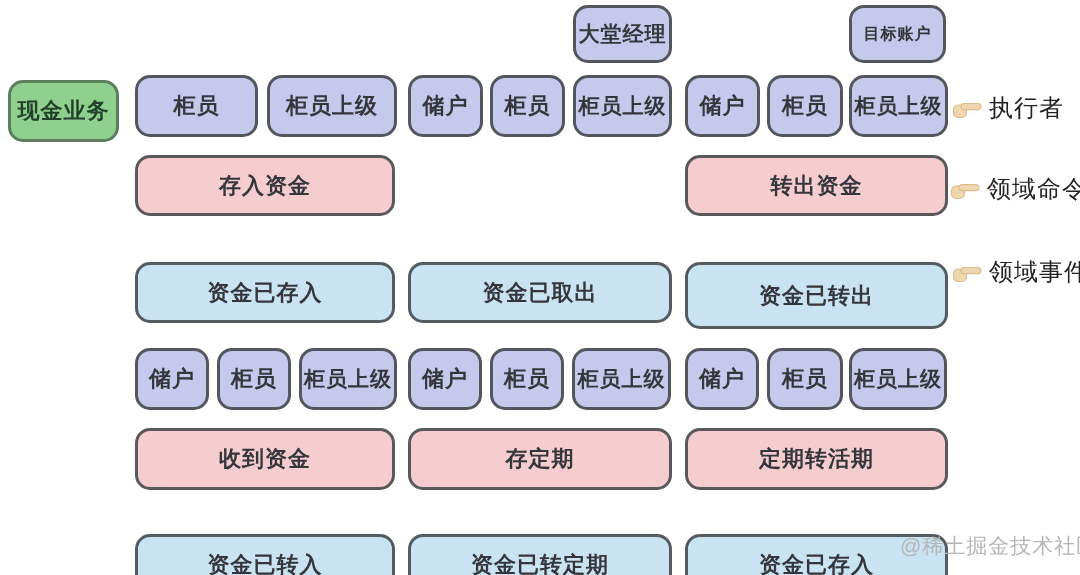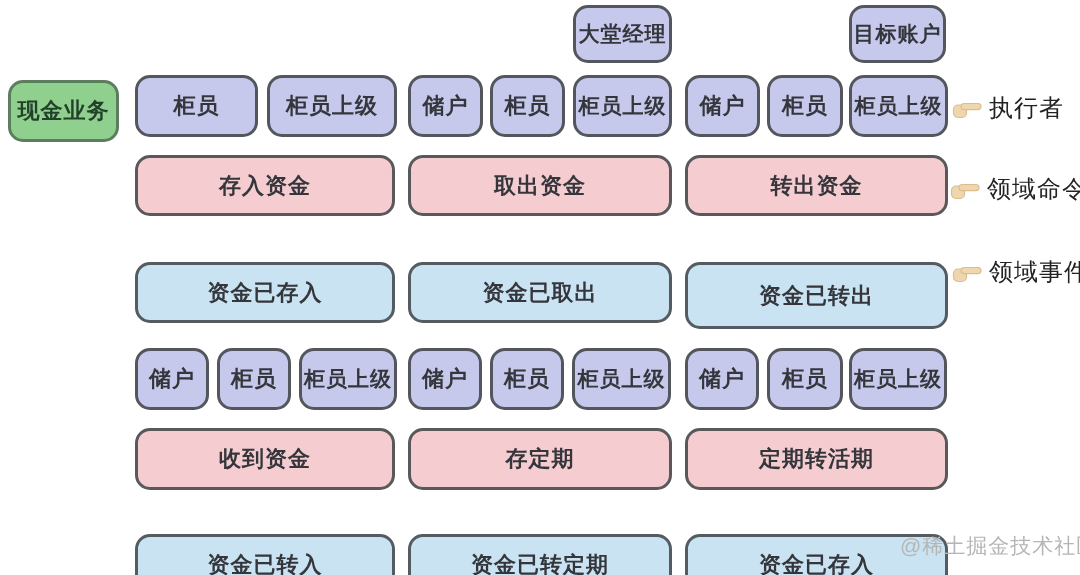--- a/index.html
+++ b/index.html
@@ -76,35 +76,34 @@
   }
 </style>
 </head>
 <body>
 
 <div class="canvas">
 
   <div class="box root" style="left:8px;top:72px;width:111px;height:62px">现金业务</div>
 
   <div class="box actor" style="left:573px;top:5px;width:99px;height:58px;font-size:21px">大堂经理</div>
-  <div class="box actor" style="left:849px;top:5px;width:97px;height:58px;font-size:21px">目标账户</div>
+  <div class="box actor" style="left:849px;top:5px;width:97px;height:58px;font-size:16px">目标账户</div>
 
   <div class="box actor" style="left:135px;top:75px;width:123px;height:62px">柜员</div>
   <div class="box actor" style="left:267px;top:75px;width:130px;height:62px">柜员上级</div>
 
   <div class="box actor" style="left:408px;top:75px;width:75px;height:62px">储户</div>
   <div class="box actor" style="left:490px;top:75px;width:75px;height:62px">柜员</div>
   <div class="box actor" style="left:573px;top:75px;width:99px;height:62px;font-size:21px">柜员上级</div>
 
   <div class="box actor" style="left:685px;top:75px;width:75px;height:62px">储户</div>
   <div class="box actor" style="left:767px;top:75px;width:76px;height:62px">柜员</div>
   <div class="box actor" style="left:849px;top:75px;width:99px;height:62px;font-size:21px">柜员上级</div>
 
   <div class="box command" style="left:135px;top:155px;width:260px;height:61px">存入资金</div>
-  <div class="box command" style="left:408px;top:155px;width:264px;height:61px">取出资金</div>
   <div class="box command" style="left:685px;top:155px;width:263px;height:61px">转出资金</div>
 
   <div class="box event" style="left:135px;top:238px;width:260px;height:61px">资金已存入</div>
   <div class="box event" style="left:408px;top:238px;width:264px;height:61px">资金已取出</div>
   <div class="box event" style="left:685px;top:238px;width:263px;height:67px">资金已转出</div>
 
   <div class="box actor" style="left:135px;top:348px;width:74px;height:62px">储户</div>
   <div class="box actor" style="left:217px;top:348px;width:74px;height:62px">柜员</div>
   <div class="box actor" style="left:299px;top:348px;width:98px;height:62px;font-size:21px">柜员上级</div>
 

